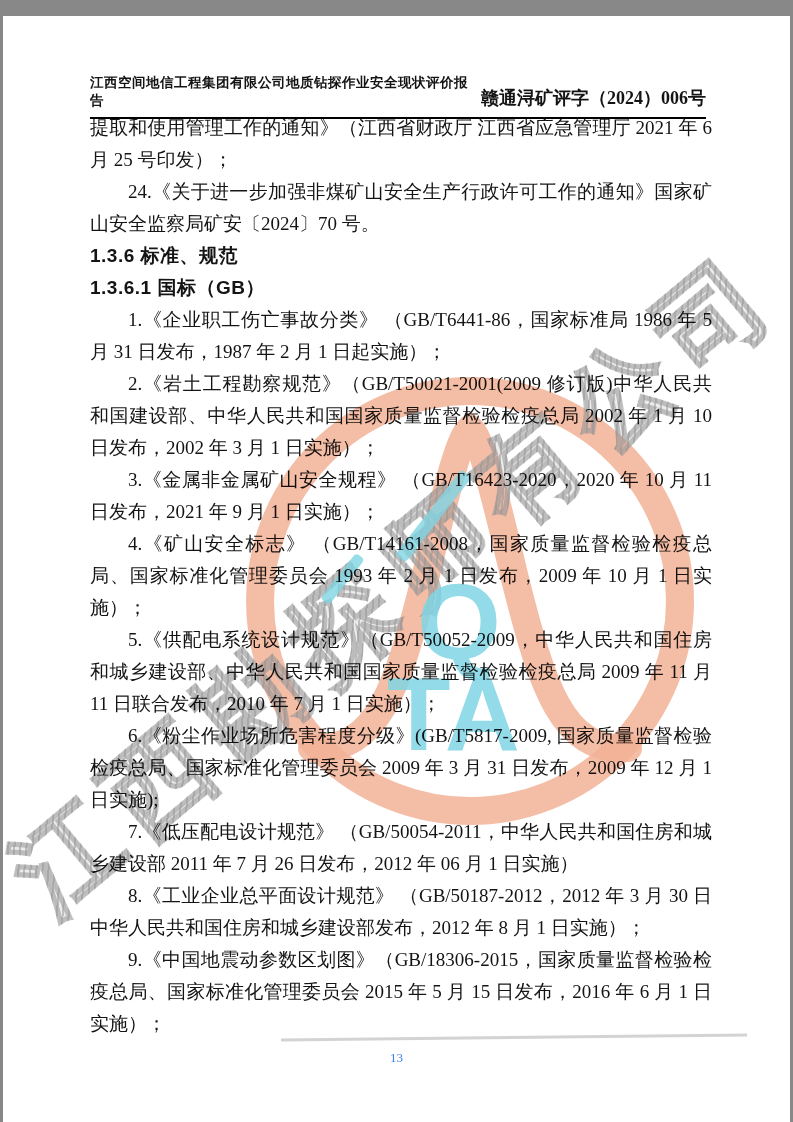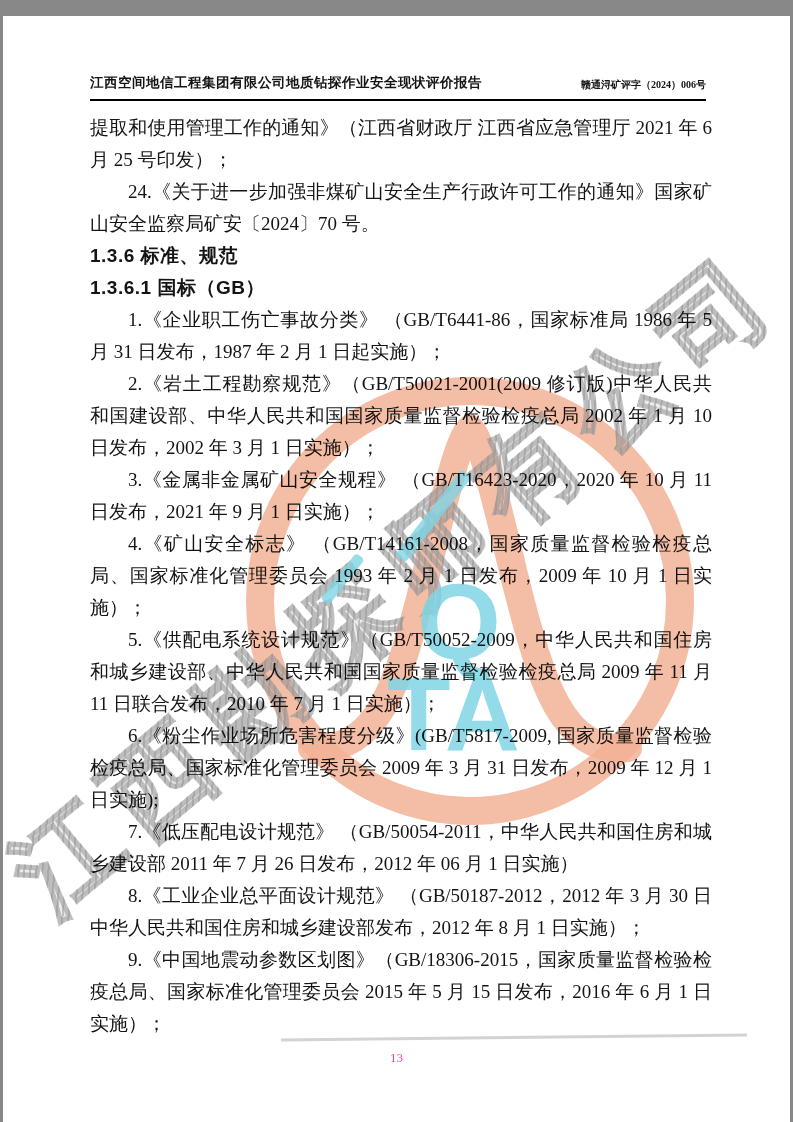--- a/index.html
+++ b/index.html
@@ -13,37 +13,37 @@
     color:#141414;
   }
   
   .header{
     position:absolute;left:87px;right:84px;top:58px;
     display:flex;justify-content:space-between;align-items:flex-end;
     border-bottom:2.5px solid #000;
     padding-bottom:7px;
   }
   .header .h-left{font-size:13.5px;font-weight:bold;letter-spacing:.5px;}
-  .header .h-right{font-size:10px;font-weight:bold;white-space:nowrap;}
+  .header .h-right{font-size:18px;font-weight:bold;white-space:nowrap;}
   
   .doc-body{
     position:absolute;left:87px;top:96px;width:622px;
     font-size:19px;line-height:32px;
     text-align:justify;text-justify:inter-ideograph;
   }
   .doc-body p{margin:0;padding:0;}
   .doc-body p.indent{text-indent:2em;}
   .doc-body p.heading{
     font-family:"Liberation Sans","DejaVu Sans",sans-serif;
     font-weight:bold;font-size:19px;letter-spacing:.5px;
   }
   
   .footer{
     position:absolute;left:0;right:0;top:1034px;
-    text-align:center;font-size:13px;color:#ec4899;
+    text-align:center;font-size:13px;color:#3b82f6;
   }
   
   .watermark{
     position:absolute;inset:0;pointer-events:none;
     mix-blend-mode:multiply;z-index:5;
   }
   .wm-ring{position:absolute;left:227px;top:345px;}
   .wm-diagonal{
     position:absolute;left:26px;top:806px;
     transform:rotate(-40deg);transform-origin:left center;

